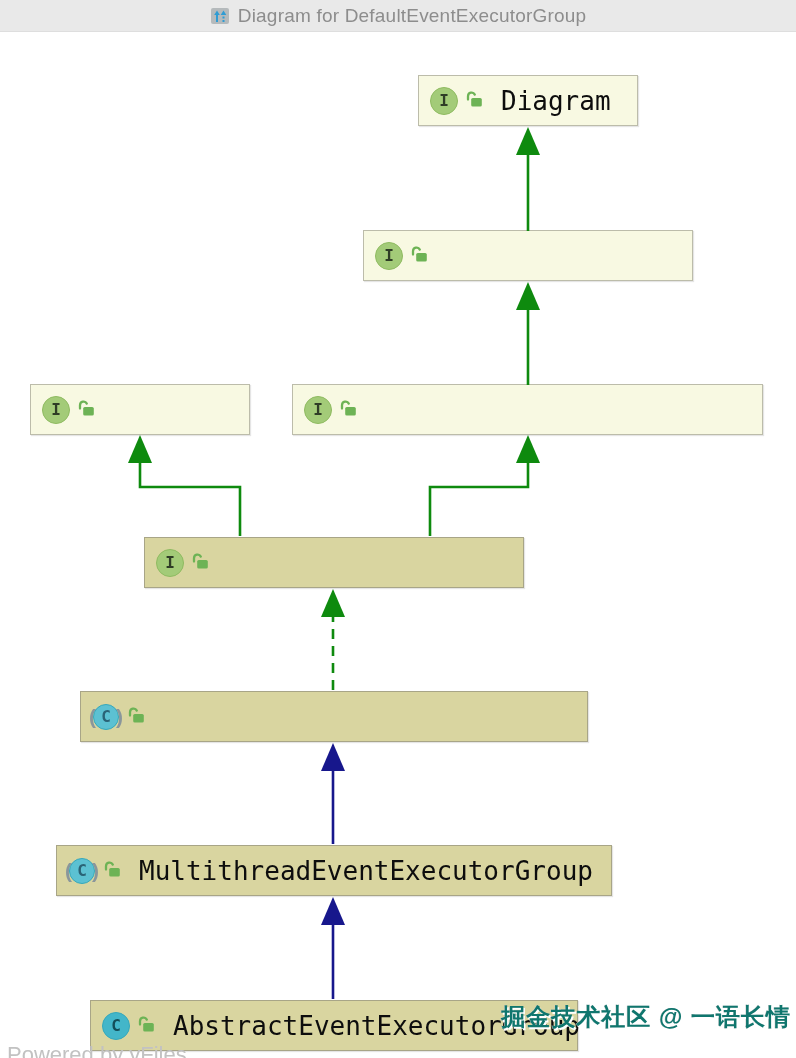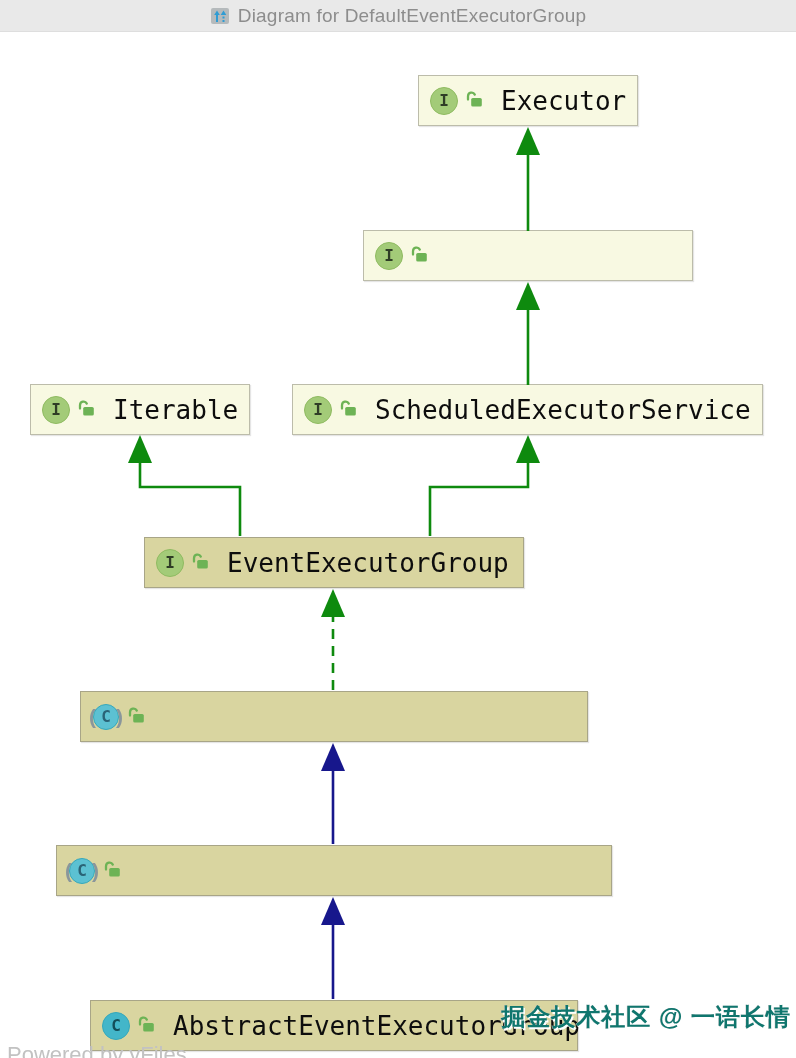--- a/index.html
+++ b/index.html
@@ -89,64 +89,61 @@
   </div>
 
   <div class="node" style="left:418px; top:75px; width:220px;">
     <span class="cicon iface">I</span>
     <span class="lockicon">
       <svg width="19" height="19" viewBox="0 0 19 19">
           <path d="M3 10.5 V7.2 A3.6 3.6 0 0 1 9.8 5.6" fill="none" stroke="#6db355" stroke-width="2.3" stroke-linecap="round"></path>
           <rect x="6.2" y="9" width="10.6" height="8.6" rx="1.6" fill="#6db355"></rect>
         </svg>
     </span>
-    <span class="nlabel">Executor</span>
+    <span class="nlabel">Diagram</span>
   </div>
 
   <div class="node" style="left:363px; top:230px; width:330px;">
     <span class="cicon iface">I</span>
     <span class="lockicon">
       <svg width="19" height="19" viewBox="0 0 19 19">
           <path d="M3 10.5 V7.2 A3.6 3.6 0 0 1 9.8 5.6" fill="none" stroke="#6db355" stroke-width="2.3" stroke-linecap="round"></path>
           <rect x="6.2" y="9" width="10.6" height="8.6" rx="1.6" fill="#6db355"></rect>
         </svg>
     </span>
   </div>
 
   <div class="node" style="left:30px; top:384px; width:220px;">
     <span class="cicon iface">I</span>
     <span class="lockicon">
       <svg width="19" height="19" viewBox="0 0 19 19">
           <path d="M3 10.5 V7.2 A3.6 3.6 0 0 1 9.8 5.6" fill="none" stroke="#6db355" stroke-width="2.3" stroke-linecap="round"></path>
           <rect x="6.2" y="9" width="10.6" height="8.6" rx="1.6" fill="#6db355"></rect>
         </svg>
     </span>
-    <span class="nlabel">Iterable</span>
   </div>
 
   <div class="node" style="left:292px; top:384px; width:471px;">
     <span class="cicon iface">I</span>
     <span class="lockicon">
       <svg width="19" height="19" viewBox="0 0 19 19">
           <path d="M3 10.5 V7.2 A3.6 3.6 0 0 1 9.8 5.6" fill="none" stroke="#6db355" stroke-width="2.3" stroke-linecap="round"></path>
           <rect x="6.2" y="9" width="10.6" height="8.6" rx="1.6" fill="#6db355"></rect>
         </svg>
     </span>
-    <span class="nlabel">ScheduledExecutorService</span>
   </div>
 
   <div class="node hl" style="left:144px; top:537px; width:380px;">
     <span class="cicon iface">I</span>
     <span class="lockicon">
       <svg width="19" height="19" viewBox="0 0 19 19">
           <path d="M3 10.5 V7.2 A3.6 3.6 0 0 1 9.8 5.6" fill="none" stroke="#6db355" stroke-width="2.3" stroke-linecap="round"></path>
           <rect x="6.2" y="9" width="10.6" height="8.6" rx="1.6" fill="#6db355"></rect>
         </svg>
     </span>
-    <span class="nlabel">EventExecutorGroup</span>
   </div>
 
   <div class="node hl" style="left:80px; top:691px; width:508px;">
     <span class="abs-wrap">
       <span class="cicon cls">C</span>
     </span>
     <span class="lockicon">
       <svg width="19" height="19" viewBox="0 0 19 19">
           <path d="M3 10.5 V7.2 A3.6 3.6 0 0 1 9.8 5.6" fill="none" stroke="#6db355" stroke-width="2.3" stroke-linecap="round"></path>
           <rect x="6.2" y="9" width="10.6" height="8.6" rx="1.6" fill="#6db355"></rect>
@@ -157,20 +154,21 @@
   <div class="node hl" style="left:56px; top:845px; width:556px;">
     <span class="abs-wrap">
       <span class="cicon cls">C</span>
     </span>
     <span class="lockicon">
       <svg width="19" height="19" viewBox="0 0 19 19">
           <path d="M3 10.5 V7.2 A3.6 3.6 0 0 1 9.8 5.6" fill="none" stroke="#6db355" stroke-width="2.3" stroke-linecap="round"></path>
           <rect x="6.2" y="9" width="10.6" height="8.6" rx="1.6" fill="#6db355"></rect>
         </svg>
     </span>
+    <span class="nlabel">MultithreadEventExecutorGroup</span>
   </div>
 
   <div class="node hl" style="left:90px; top:1000px; width:488px;">
     <span class="cicon cls">C</span>
     <span class="lockicon">
       <svg width="19" height="19" viewBox="0 0 19 19">
           <path d="M3 10.5 V7.2 A3.6 3.6 0 0 1 9.8 5.6" fill="none" stroke="#6db355" stroke-width="2.3" stroke-linecap="round"></path>
           <rect x="6.2" y="9" width="10.6" height="8.6" rx="1.6" fill="#6db355"></rect>
         </svg>
     </span>

